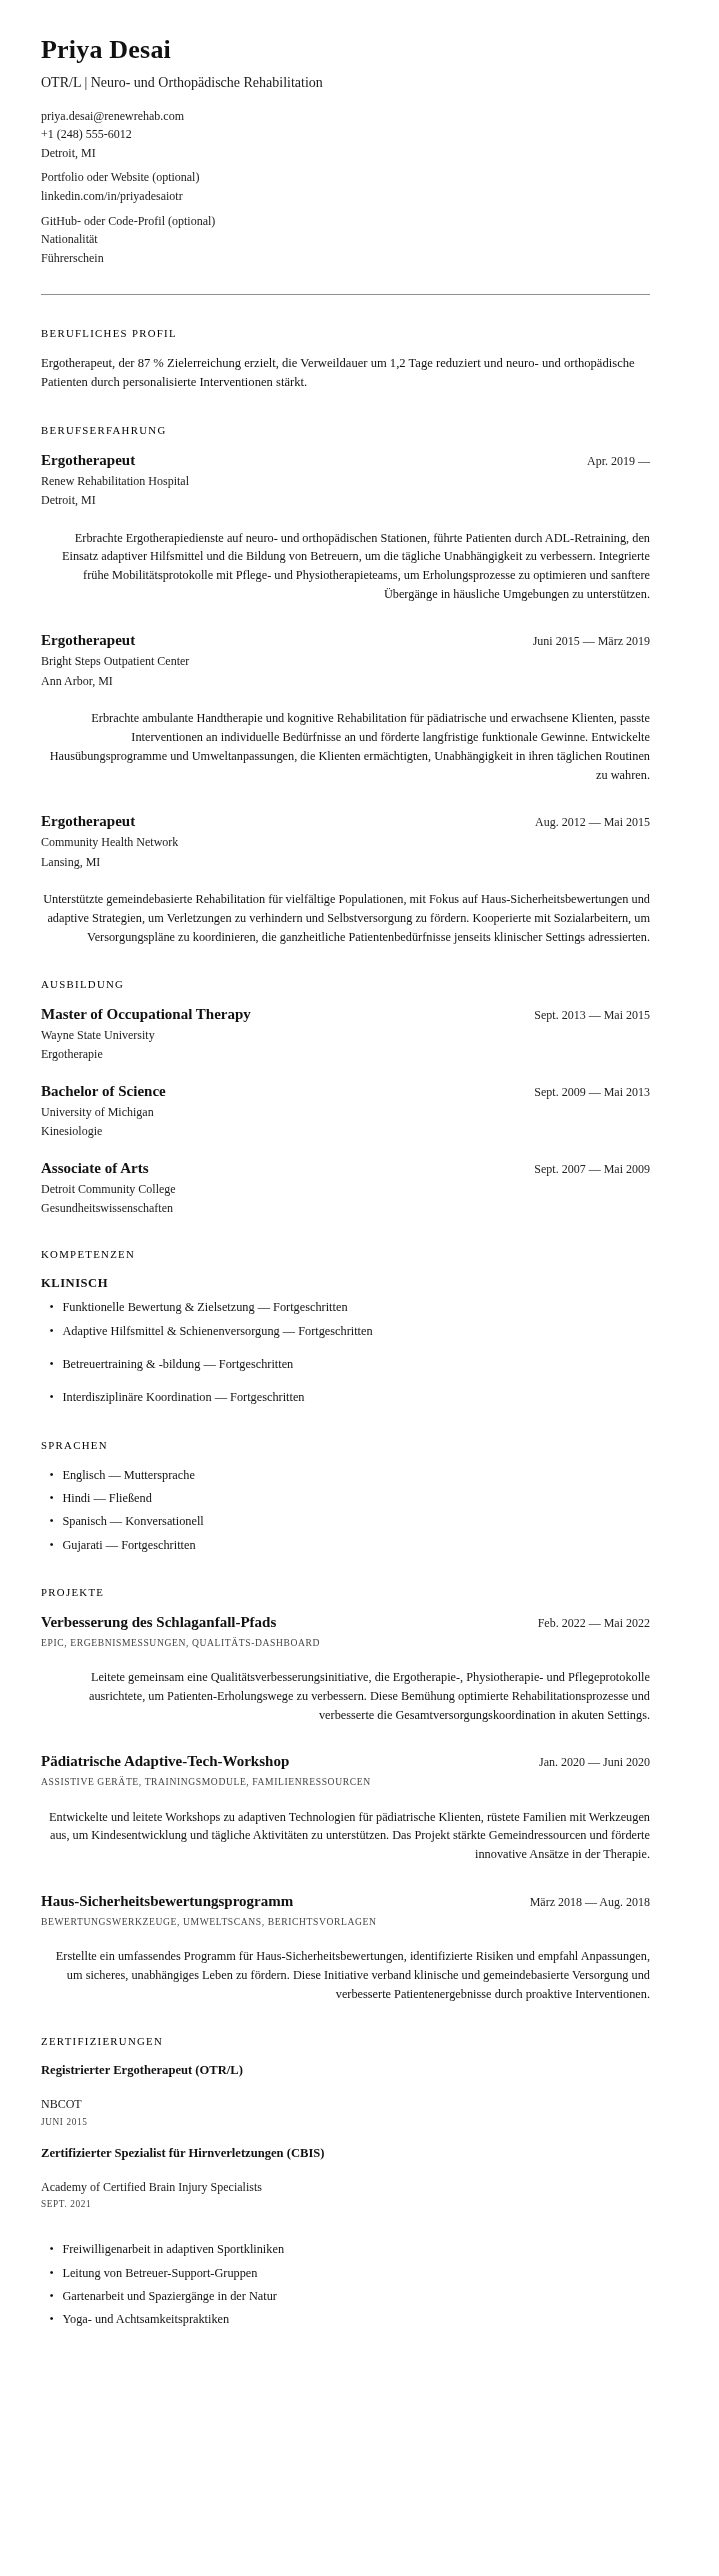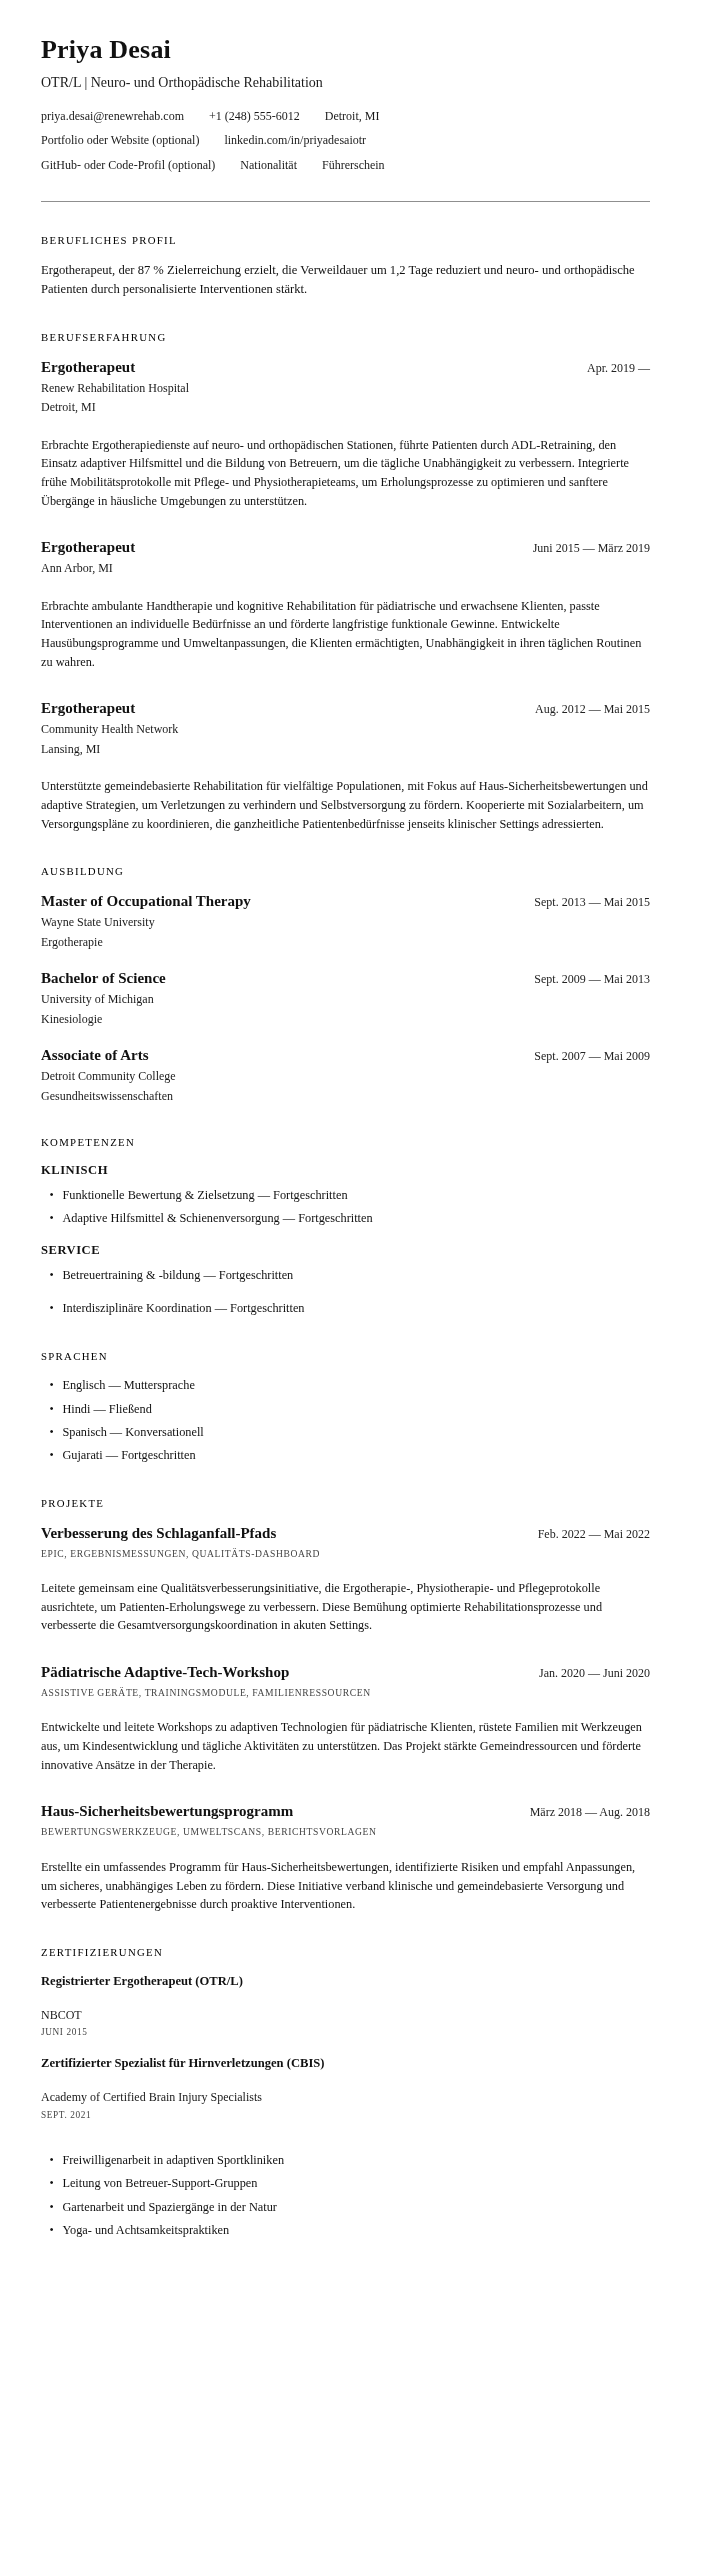--- a/index.html
+++ b/index.html
@@ -32,20 +32,21 @@
     margin-bottom: 18px;
   }
   .contact-row {
     display: flex;
     flex-wrap: wrap;
     column-gap: 25px;
     row-gap: 3.6px;
     font-size: 12px;
     color: #1a1a1a;
     margin-bottom: 9.6px;
+    flex-direction: column;
   }
   .header-block {
     border-bottom: 0.6px solid #8f8f8f;
     padding-bottom: 28px;
   }
 
   
   .section { margin-top: 32px; }
   .sec-heading {
     font-size: 10.8px;
@@ -83,20 +84,21 @@
     font-size: 12px;
     color: #1a1a1a;
     margin-top: 4.8px;
   }
   .entry-desc {
     font-size: 12.3px;
     line-height: 1.52;
     margin-top: 20.4px;
     max-width: 635px;
     color: #111111;
+    text-align: right;
   }
   .edu-entry { margin-bottom: 20.4px; }
   .edu-entry:last-child { margin-bottom: 0; }
 
   .tags-line {
     font-size: 9.6px;
     letter-spacing: 0.6px;
     text-transform: uppercase;
     color: #444444;
     margin-top: 6px;
@@ -186,20 +188,21 @@
       <div class="entry-sub">Renew Rehabilitation Hospital</div>
       <div class="entry-sub">Detroit, MI</div>
       <p class="entry-desc">Erbrachte Ergotherapiedienste auf neuro- und orthopädischen Stationen, führte Patienten durch ADL-Retraining, den Einsatz adaptiver Hilfsmittel und die Bildung von Betreuern, um die tägliche Unabhängigkeit zu verbessern. Integrierte frühe Mobilitätsprotokolle mit Pflege- und Physiotherapieteams, um Erholungsprozesse zu optimieren und sanftere Übergänge in häusliche Umgebungen zu unterstützen.</p>
     </div>
 
     <div class="entry">
       <div class="entry-head">
         <div class="entry-title">Ergotherapeut</div>
         <div class="entry-dates">Juni 2015 — März 2019</div>
       </div>
+      <div class="entry-sub">Bright Steps Outpatient Center</div>
       <div class="entry-sub">Ann Arbor, MI</div>
       <p class="entry-desc">Erbrachte ambulante Handtherapie und kognitive Rehabilitation für pädiatrische und erwachsene Klienten, passte Interventionen an individuelle Bedürfnisse an und förderte langfristige funktionale Gewinne. Entwickelte Hausübungsprogramme und Umweltanpassungen, die Klienten ermächtigten, Unabhängigkeit in ihren täglichen Routinen zu wahren.</p>
     </div>
 
     <div class="entry">
       <div class="entry-head">
         <div class="entry-title">Ergotherapeut</div>
         <div class="entry-dates">Aug. 2012 — Mai 2015</div>
       </div>
       <div class="entry-sub">Community Health Network</div>
@@ -244,21 +247,20 @@
 
     <div class="skill-group">
       <div class="group-heading">KLINISCH</div>
       <ul class="bullets">
         <li>Funktionelle Bewertung &amp; Zielsetzung — Fortgeschritten</li>
         <li>Adaptive Hilfsmittel &amp; Schienenversorgung — Fortgeschritten</li>
       </ul>
     </div>
 
     <div class="skill-group">
-      <div class="group-heading">SERVICE</div>
       <ul class="bullets">
         <li>Betreuertraining &amp; -bildung — Fortgeschritten</li>
       </ul>
     </div>
 
     <div class="skill-group">
       <ul class="bullets">
         <li>Interdisziplinäre Koordination — Fortgeschritten</li>
       </ul>
     </div>

